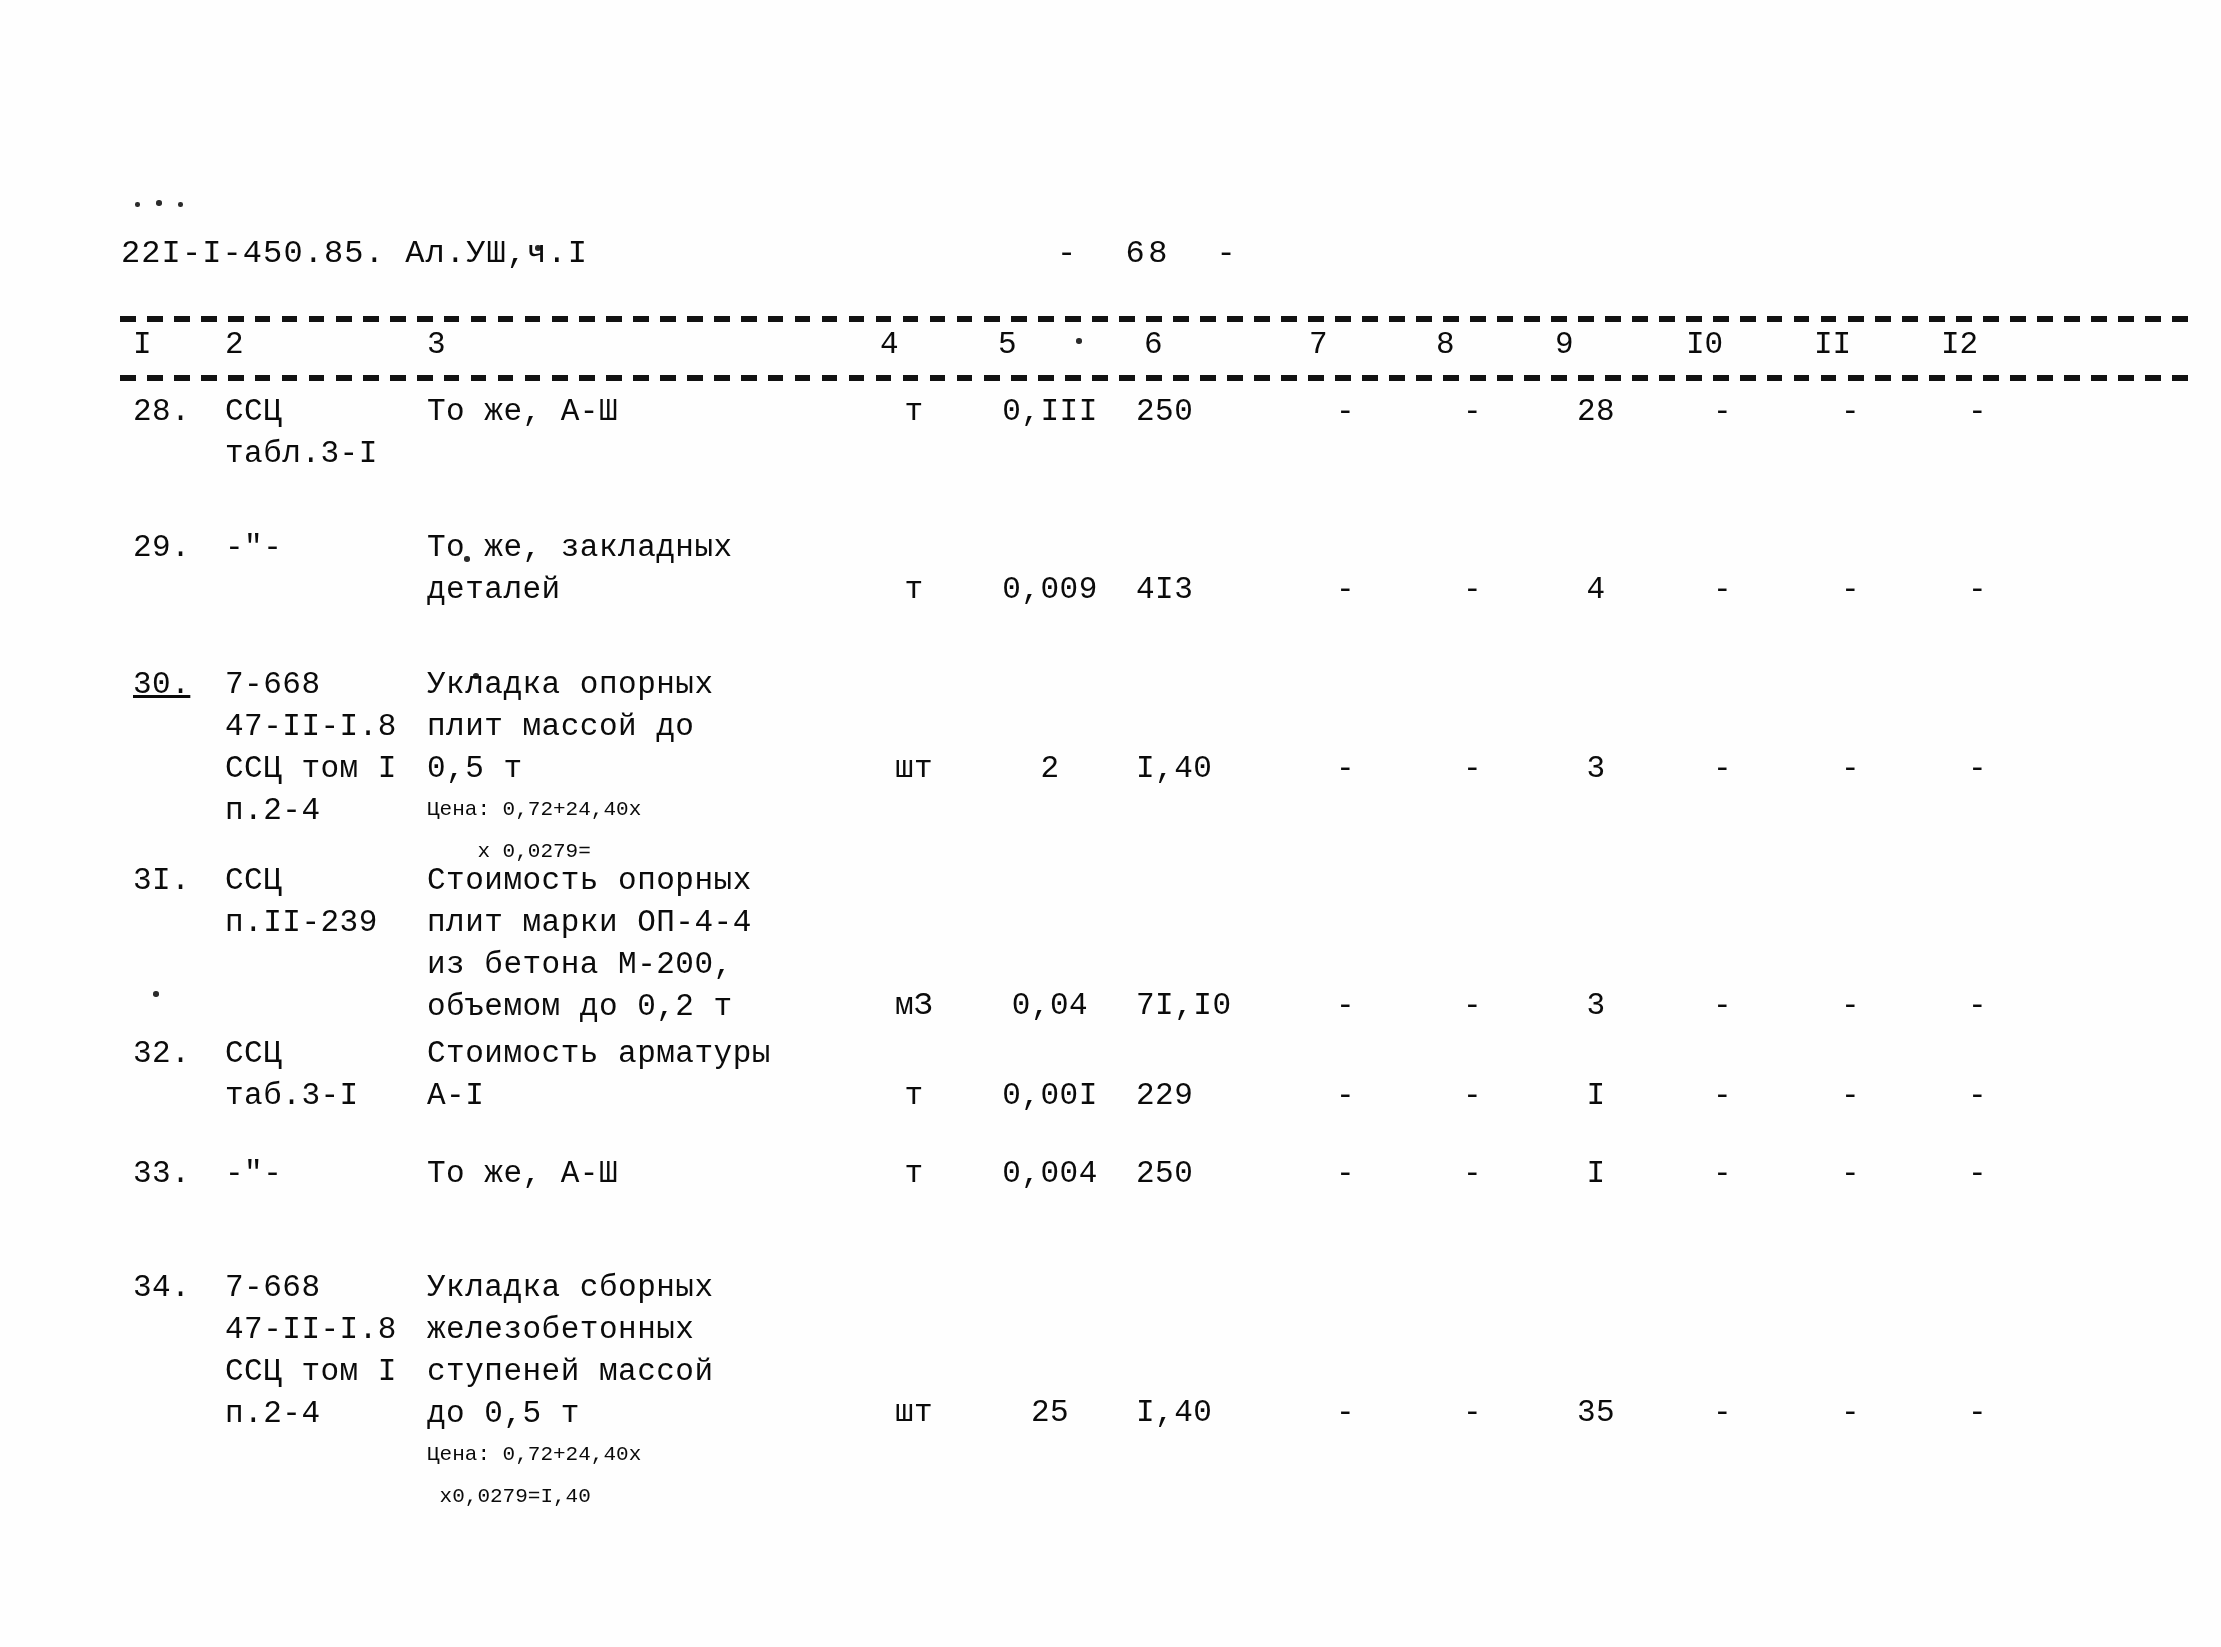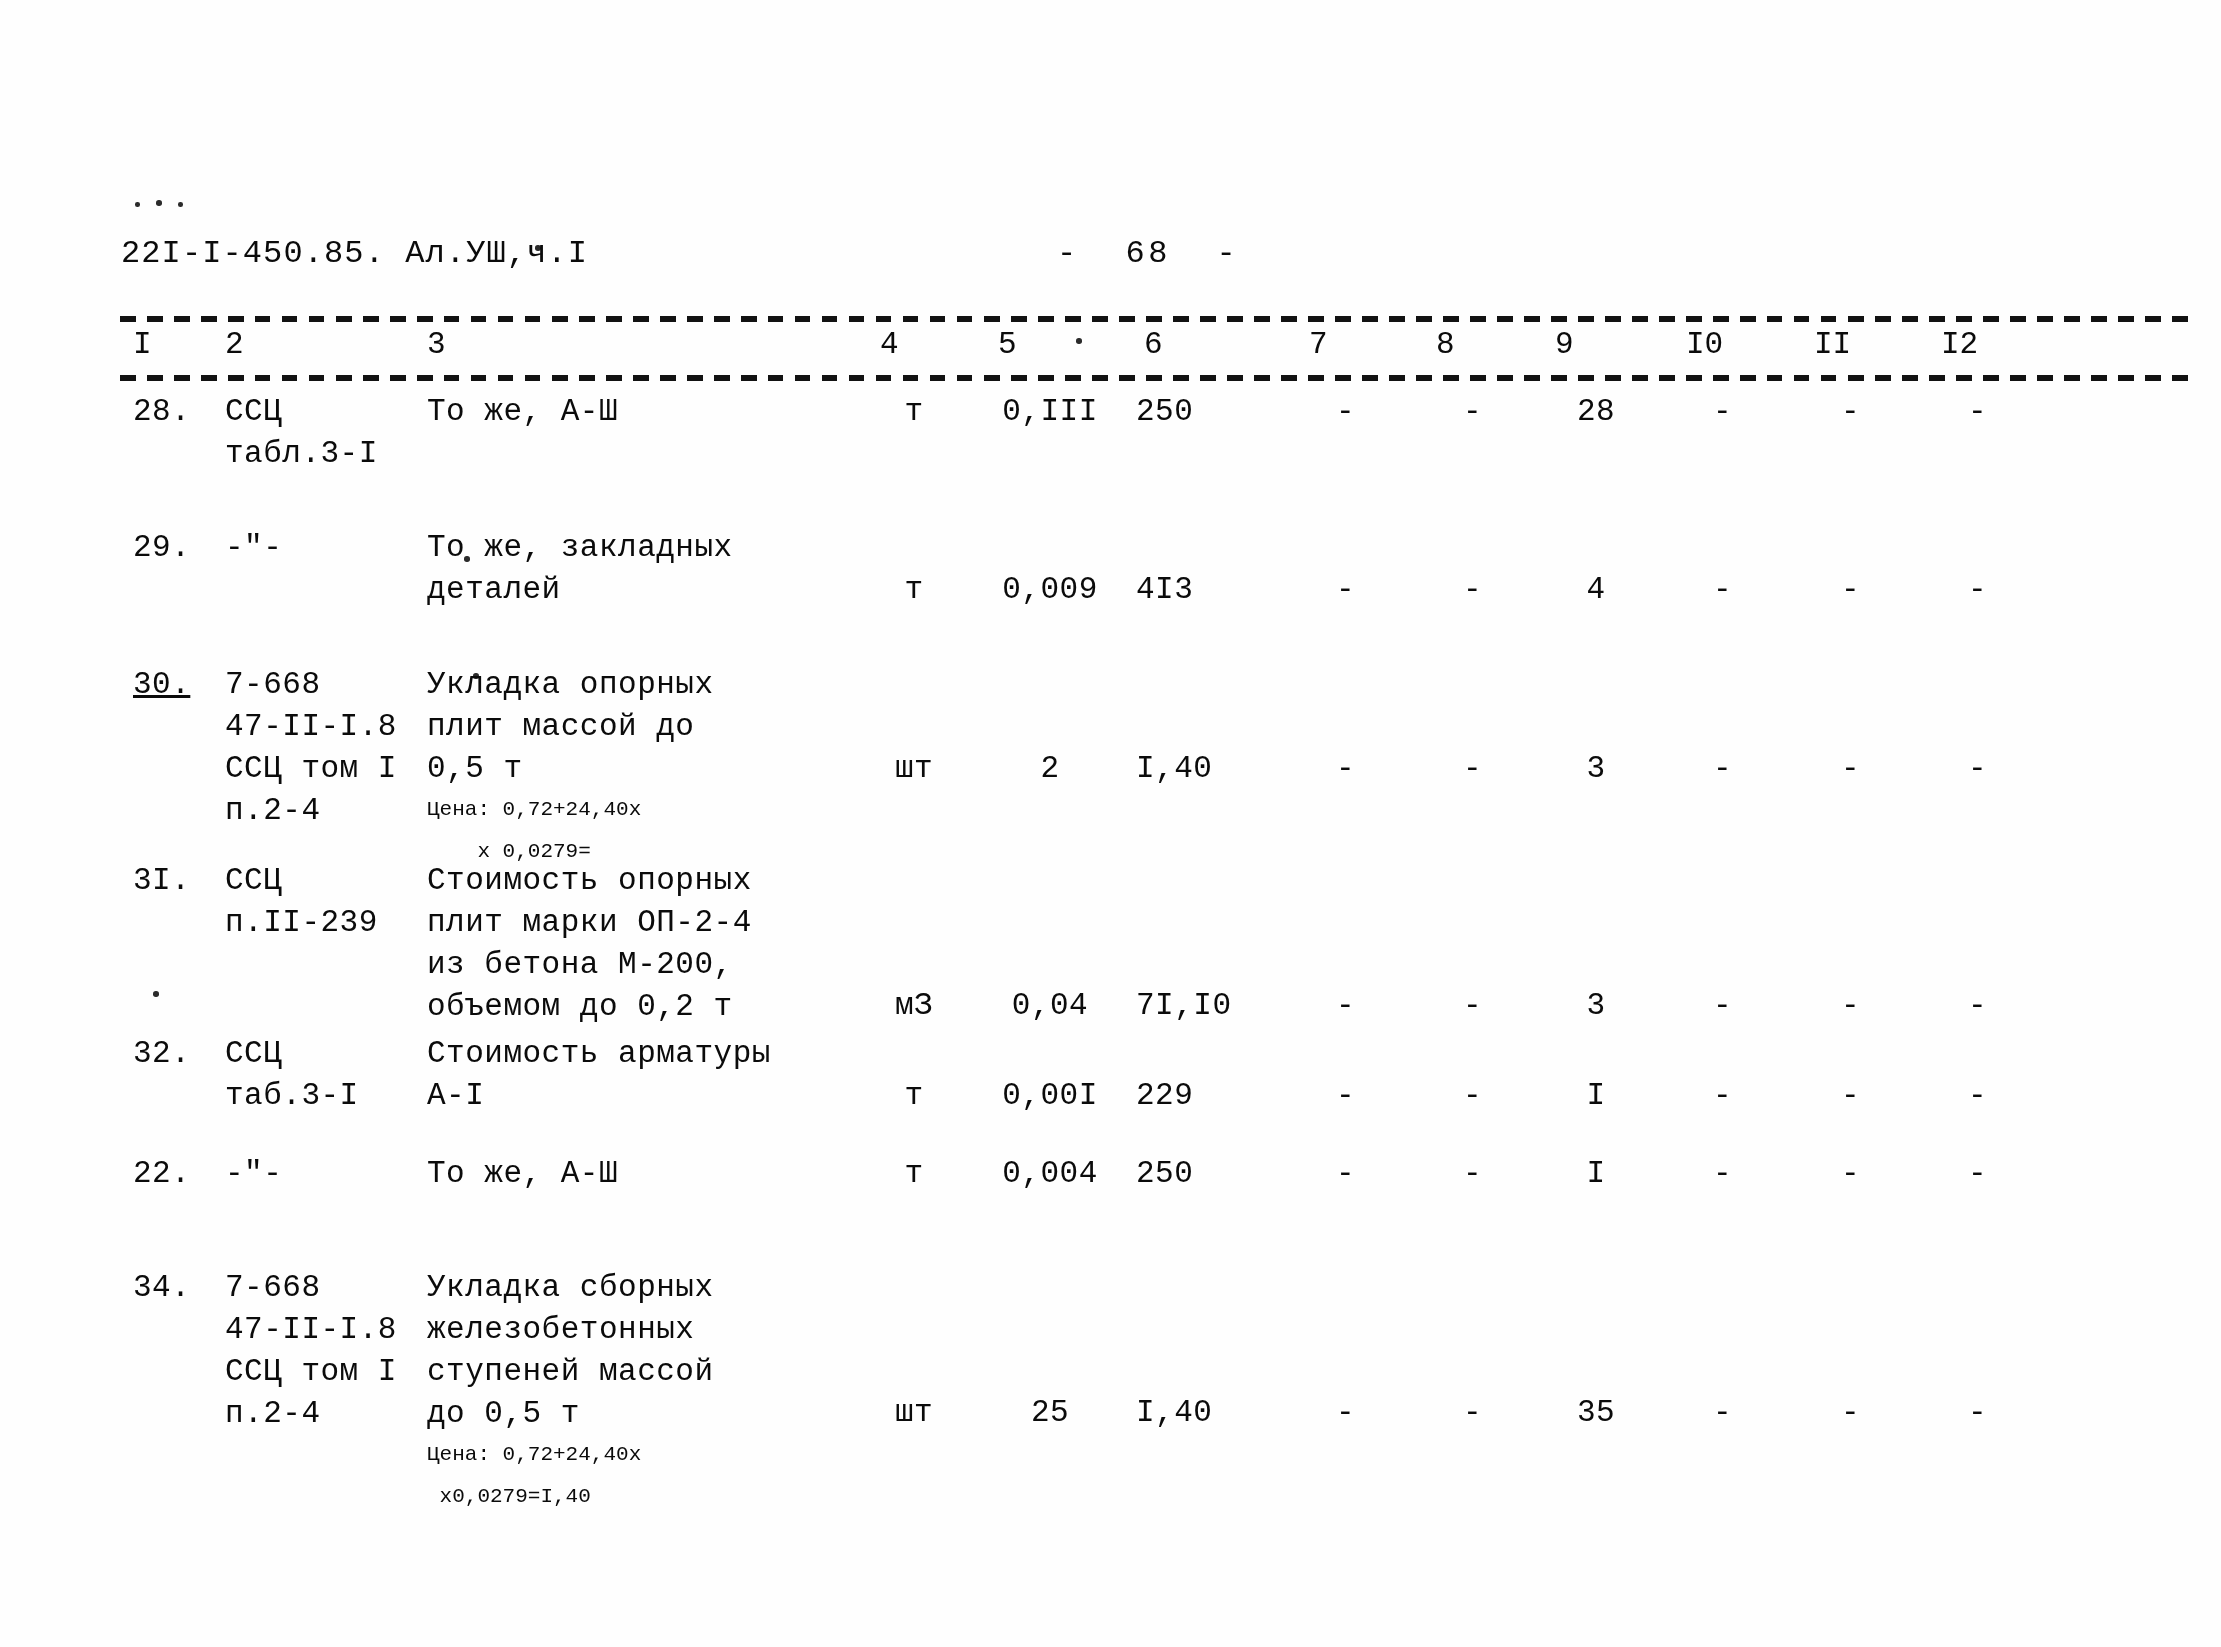--- a/index.html
+++ b/index.html
@@ -217,21 +217,21 @@
         <div class="cell c11" style="top: 84px;">-</div>
         <div class="cell c12" style="top: 84px;">-</div>
         <div class="note" style="top: 125px;">Цена: 0,72+24,40х
     х 0,0279=</div>
       </div>
       <div class="row" style="height: 173px; top: 469px; position: absolute;">
         <div class="cell c1" style="top: 0px;">3I.</div>
         <div class="cell c2" style="top: 0px;">ССЦ
 п.II-239</div>
         <div class="cell c3" style="top: 0px;">Стоимость опорных
-плит марки ОП-2-4
+плит марки ОП-4-4
 из бетона М-200,
 объемом до 0,2 т</div>
         <div class="cell c4" style="top: 125px;">мЗ</div>
         <div class="cell c5" style="top: 125px;">0,04</div>
         <div class="cell c6" style="top: 125px;">7I,I0</div>
         <div class="cell c7" style="top: 125px;">-</div>
         <div class="cell c8" style="top: 125px;">-</div>
         <div class="cell c9" style="top: 125px;">3</div>
         <div class="cell c10" style="top: 125px;">-</div>
         <div class="cell c11" style="top: 125px;">-</div>
@@ -247,21 +247,21 @@
         <div class="cell c5" style="top: 42px;">0,00I</div>
         <div class="cell c6" style="top: 42px;">229</div>
         <div class="cell c7" style="top: 42px;">-</div>
         <div class="cell c8" style="top: 42px;">-</div>
         <div class="cell c9" style="top: 42px;">I</div>
         <div class="cell c10" style="top: 42px;">-</div>
         <div class="cell c11" style="top: 42px;">-</div>
         <div class="cell c12" style="top: 42px;">-</div>
       </div>
       <div class="row" style="height: 115px; top: 762px; position: absolute;">
-        <div class="cell c1" style="top: 0px;">22.</div>
+        <div class="cell c1" style="top: 0px;">33.</div>
         <div class="cell c2" style="top: 0px;">-"-</div>
         <div class="cell c3" style="top: 0px;">То же, А-Ш</div>
         <div class="cell c4" style="top: 0px;">т</div>
         <div class="cell c5" style="top: 0px;">0,004</div>
         <div class="cell c6" style="top: 0px;">250</div>
         <div class="cell c7" style="top: 0px;">-</div>
         <div class="cell c8" style="top: 0px;">-</div>
         <div class="cell c9" style="top: 0px;">I</div>
         <div class="cell c10" style="top: 0px;">-</div>
         <div class="cell c11" style="top: 0px;">-</div>

